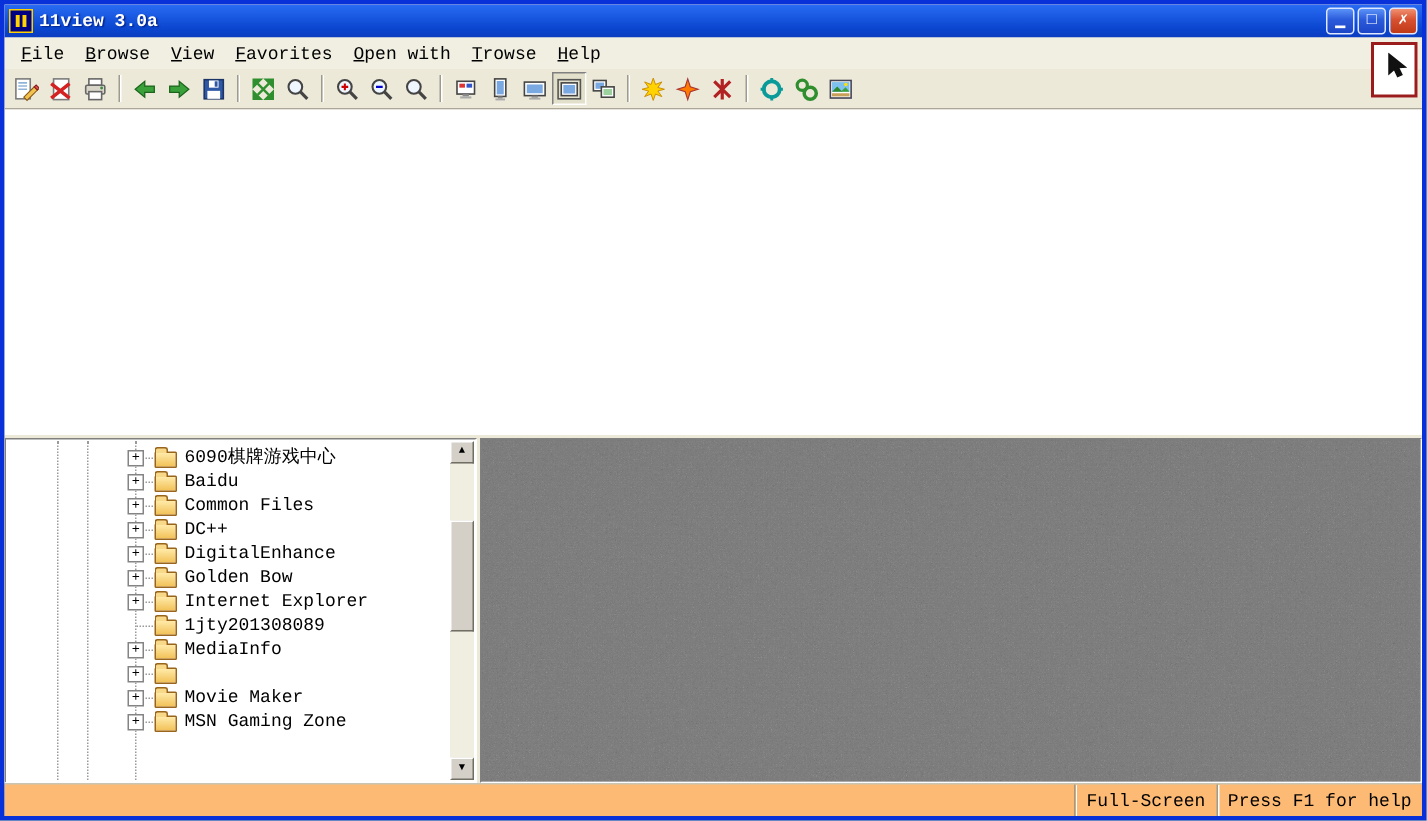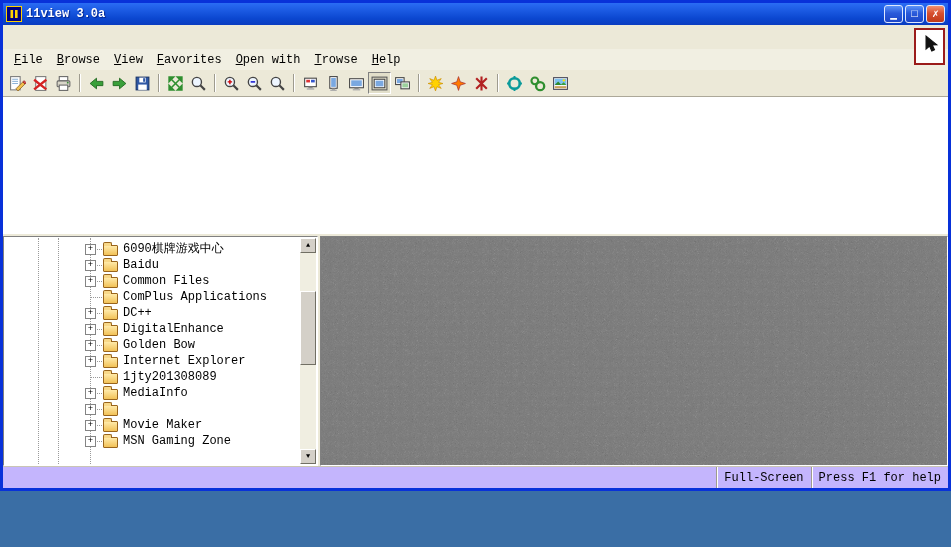--- a/index.html
+++ b/index.html
@@ -1,18 +1,18 @@
 <!DOCTYPE html>
 <html><head>
 <meta charset="utf-8">
 <style>
   html,body{margin:0;padding:0;background:#3a6ea5;}
   *{box-sizing:border-box;}
   .window{
-    position:relative;width:951px;height:491px;
+    position:relative;width:951px;height:547px;
     border:3px solid #0831d9;background:#ece9d8;
     display:flex;flex-direction:column;
     font-family:"Liberation Mono","DejaVu Sans Mono",monospace;
     overflow:hidden;
   }
   
   .titlebar{
     height:22px;flex:none;display:flex;align-items:center;padding:0 3px;
     background:linear-gradient(180deg,#2a6cf4 0%,#1b5bе8 30%,#0b47d0 70%,#0a3cc0 100%);
     background:linear-gradient(180deg,#2a6cf4,#0b47d0 70%,#0a3cc0);
@@ -20,21 +20,21 @@
   .app-icon{width:16px;height:16px;margin-right:4px;flex:none;}
   .title-text{color:#fff;font-weight:bold;font-size:12px;text-shadow:1px 1px 1px #00228b;flex:1;white-space:nowrap;}
   .win-controls{display:flex;gap:2px;}
   .wbtn{
     width:19px;height:18px;border-radius:3px;border:1px solid #dfe8ff;
     background:linear-gradient(#5a92f8,#2a5ada 45%,#1c46c8);
     color:#fff;font-size:11px;line-height:16px;text-align:center;font-weight:bold;
   }
   .wbtn.close{background:linear-gradient(#f09070,#d75030 45%,#c03a18);}
   
-  .menubar{height:21px;flex:none;display:flex;align-items:center;background:#f1efe2;padding-left:4px;font-size:12px;margin-top:24px;}
+  .menubar{height:21px;flex:none;display:flex;align-items:center;background:#f1efe2;padding-left:4px;font-size:12px;}
   .menu-item{padding:2px 7px;color:#000;white-space:nowrap;}
   .menu-item u{text-decoration:underline;}
   
   .toolbar{height:27px;flex:none;display:flex;align-items:center;background:#ece9d8;padding-left:3px;border-bottom:1px solid #aca899;}
   .tbtn{width:23px;height:22px;display:flex;align-items:center;justify-content:center;border:1px solid transparent;flex:none;}
   .tbtn.pressed{background:#e2dfca;border-color:#808080 #fff #fff #808080;}
   .tsep{width:2px;height:18px;margin:0 4px;border-left:1px solid #9e9b8e;border-right:1px solid #fff;flex:none;}
   .tbtn svg{display:block;}
   
   .pointer-tool{
@@ -67,21 +67,21 @@
   .scrollbar{position:absolute;right:1px;top:1px;bottom:1px;width:16px;background:#f0eee1;}
   .sbtn{position:absolute;left:0;width:16px;height:15px;background:#d4d0c8;
     border:1px solid;border-color:#fff #716f64 #716f64 #fff;
     font-size:7px;line-height:13px;text-align:center;color:#000;}
   .sbtn.up{top:0;} .sbtn.down{bottom:0;}
   .sthumb{position:absolute;left:0;top:53px;width:16px;height:74px;background:#d4d0c8;
     border:1px solid;border-color:#fff #716f64 #716f64 #fff;}
   .thumbpanel{position:relative;flex:1;border:1px solid;border-color:#808080 #fff #fff #808080;background:#7d7d7d;}
   .thumbpanel svg{position:absolute;inset:0;width:100%;height:100%;}
   
-  .statusbar{height:22px;flex:none;display:flex;align-items:stretch;background:#c4b5fd;border-top:1px solid #c9c5b4;font-size:12px;}
+  .statusbar{height:22px;flex:none;display:flex;align-items:stretch;background:#fdba74;border-top:1px solid #c9c5b4;font-size:12px;}
   .spanel{display:flex;align-items:center;padding:0 7px;white-space:nowrap;color:#000;}
   .spanel.grow{flex:1;}
   .spanel.sep{border-left:1px solid #9e9b8e;box-shadow:inset 1px 0 0 #fff;}
 </style>
 </head>
 <body>
 
 <div class="window">
 
   <div class="titlebar">
@@ -302,25 +302,20 @@
           </div>
             <div class="trow" data-type="branch">
             <span class="plusbox">+</span>
             <span class="ficon"></span>
             <span class="tlabel">Baidu</span>
           </div>
             <div class="trow" data-type="branch">
             <span class="plusbox">+</span>
             <span class="ficon"></span>
             <span class="tlabel">Common Files</span>
-          </div>
-            <div class="trow" data-type="leaf">
-
-            <span class="ficon"></span>
-            <span class="tlabel">ComPlus Applications</span>
           </div>
             <div class="trow" data-type="branch">
             <span class="plusbox">+</span>
             <span class="ficon"></span>
             <span class="tlabel">DC++</span>
           </div>
             <div class="trow" data-type="branch">
             <span class="plusbox">+</span>
             <span class="ficon"></span>
             <span class="tlabel">DigitalEnhance</span>

